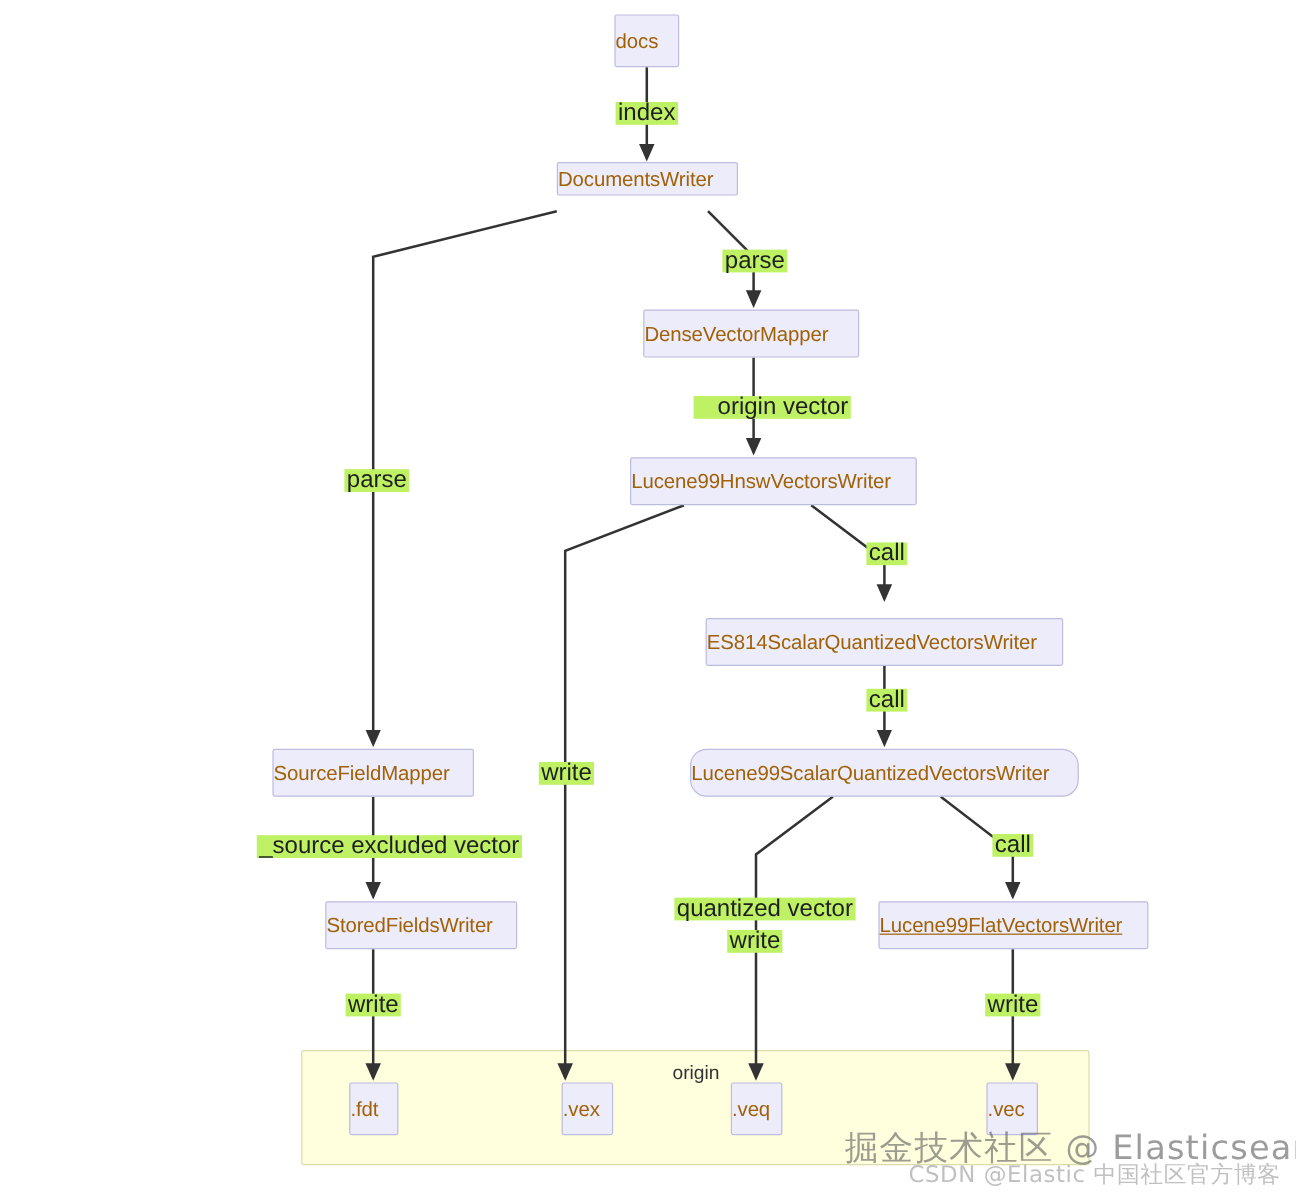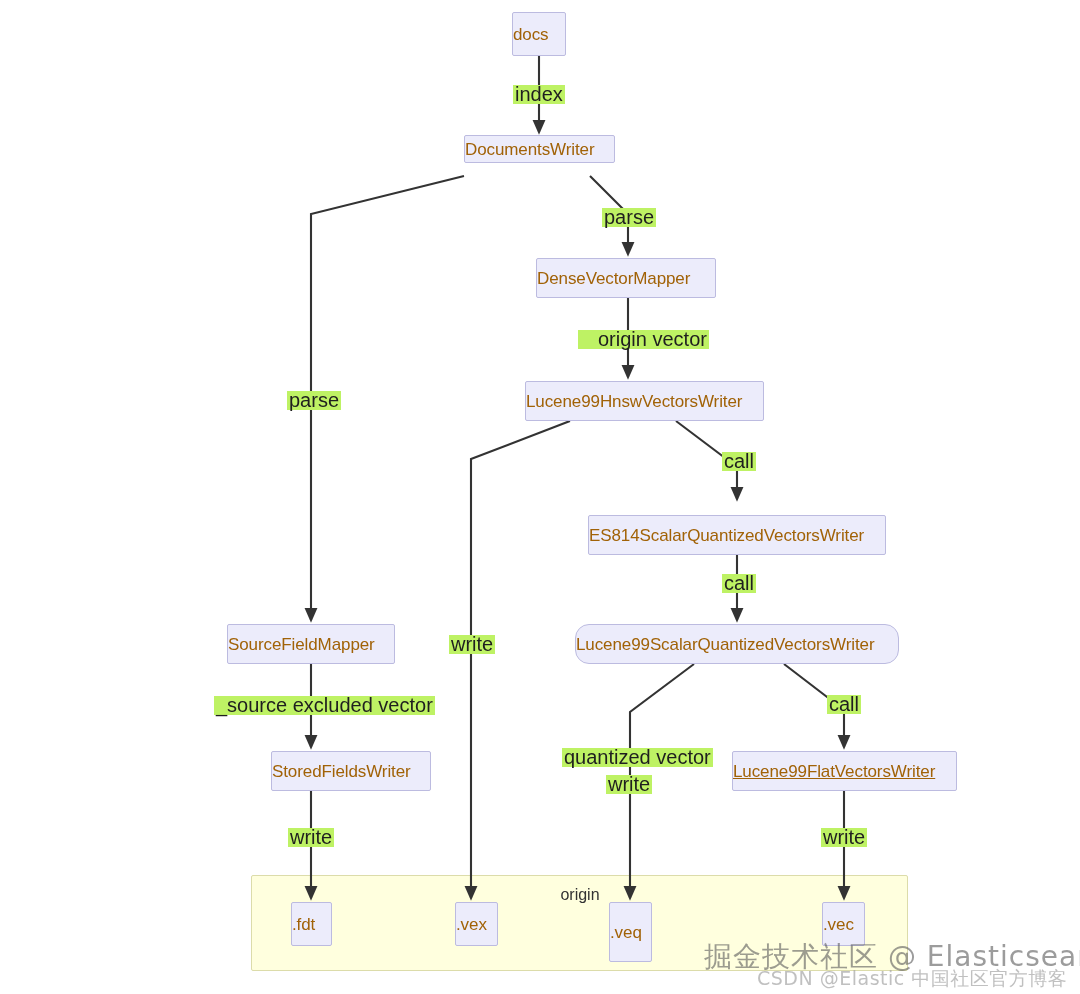--- a/index.html
+++ b/index.html
@@ -149,24 +149,24 @@
       </div>
       <div class="node" style="left: 231px; top: 751px; width: 160px; height: 40px; margin-left: 40px;">
         <span>StoredFieldsWriter</span>
       </div>
       <div class="node" style="left: 732px; top: 751px; width: 225px; height: 40px; text-decoration: underline;">
         <span>Lucene99FlatVectorsWriter</span>
       </div>
       <div class="node" style="left: 291px; top: 902px; width: 41px; height: 44px;">
         <span>.fdt</span>
       </div>
-      <div class="node" style="left: 455px; top: 902px; width: 43px; height: 44px;">
+      <div class="node" style="left: 468px; top: 902px; width: 43px; height: 44px;">
         <span>.vex</span>
       </div>
-      <div class="node" style="left: 609px; top: 902px; width: 43px; height: 60px;">
+      <div class="node" style="left: 609px; top: 902px; width: 43px; height: 44px;">
         <span>.veq</span>
       </div>
       <div class="node" style="left: 822px; top: 902px; width: 43px; height: 44px;">
         <span>.vec</span>
       </div>
     </div>
 
   <div id="edge-label-layer">
       <div class="edge-label" style="left: 513px; top: 85px;">index</div>
       <div class="edge-label" style="left: 287px; top: 391px;">parse</div>

